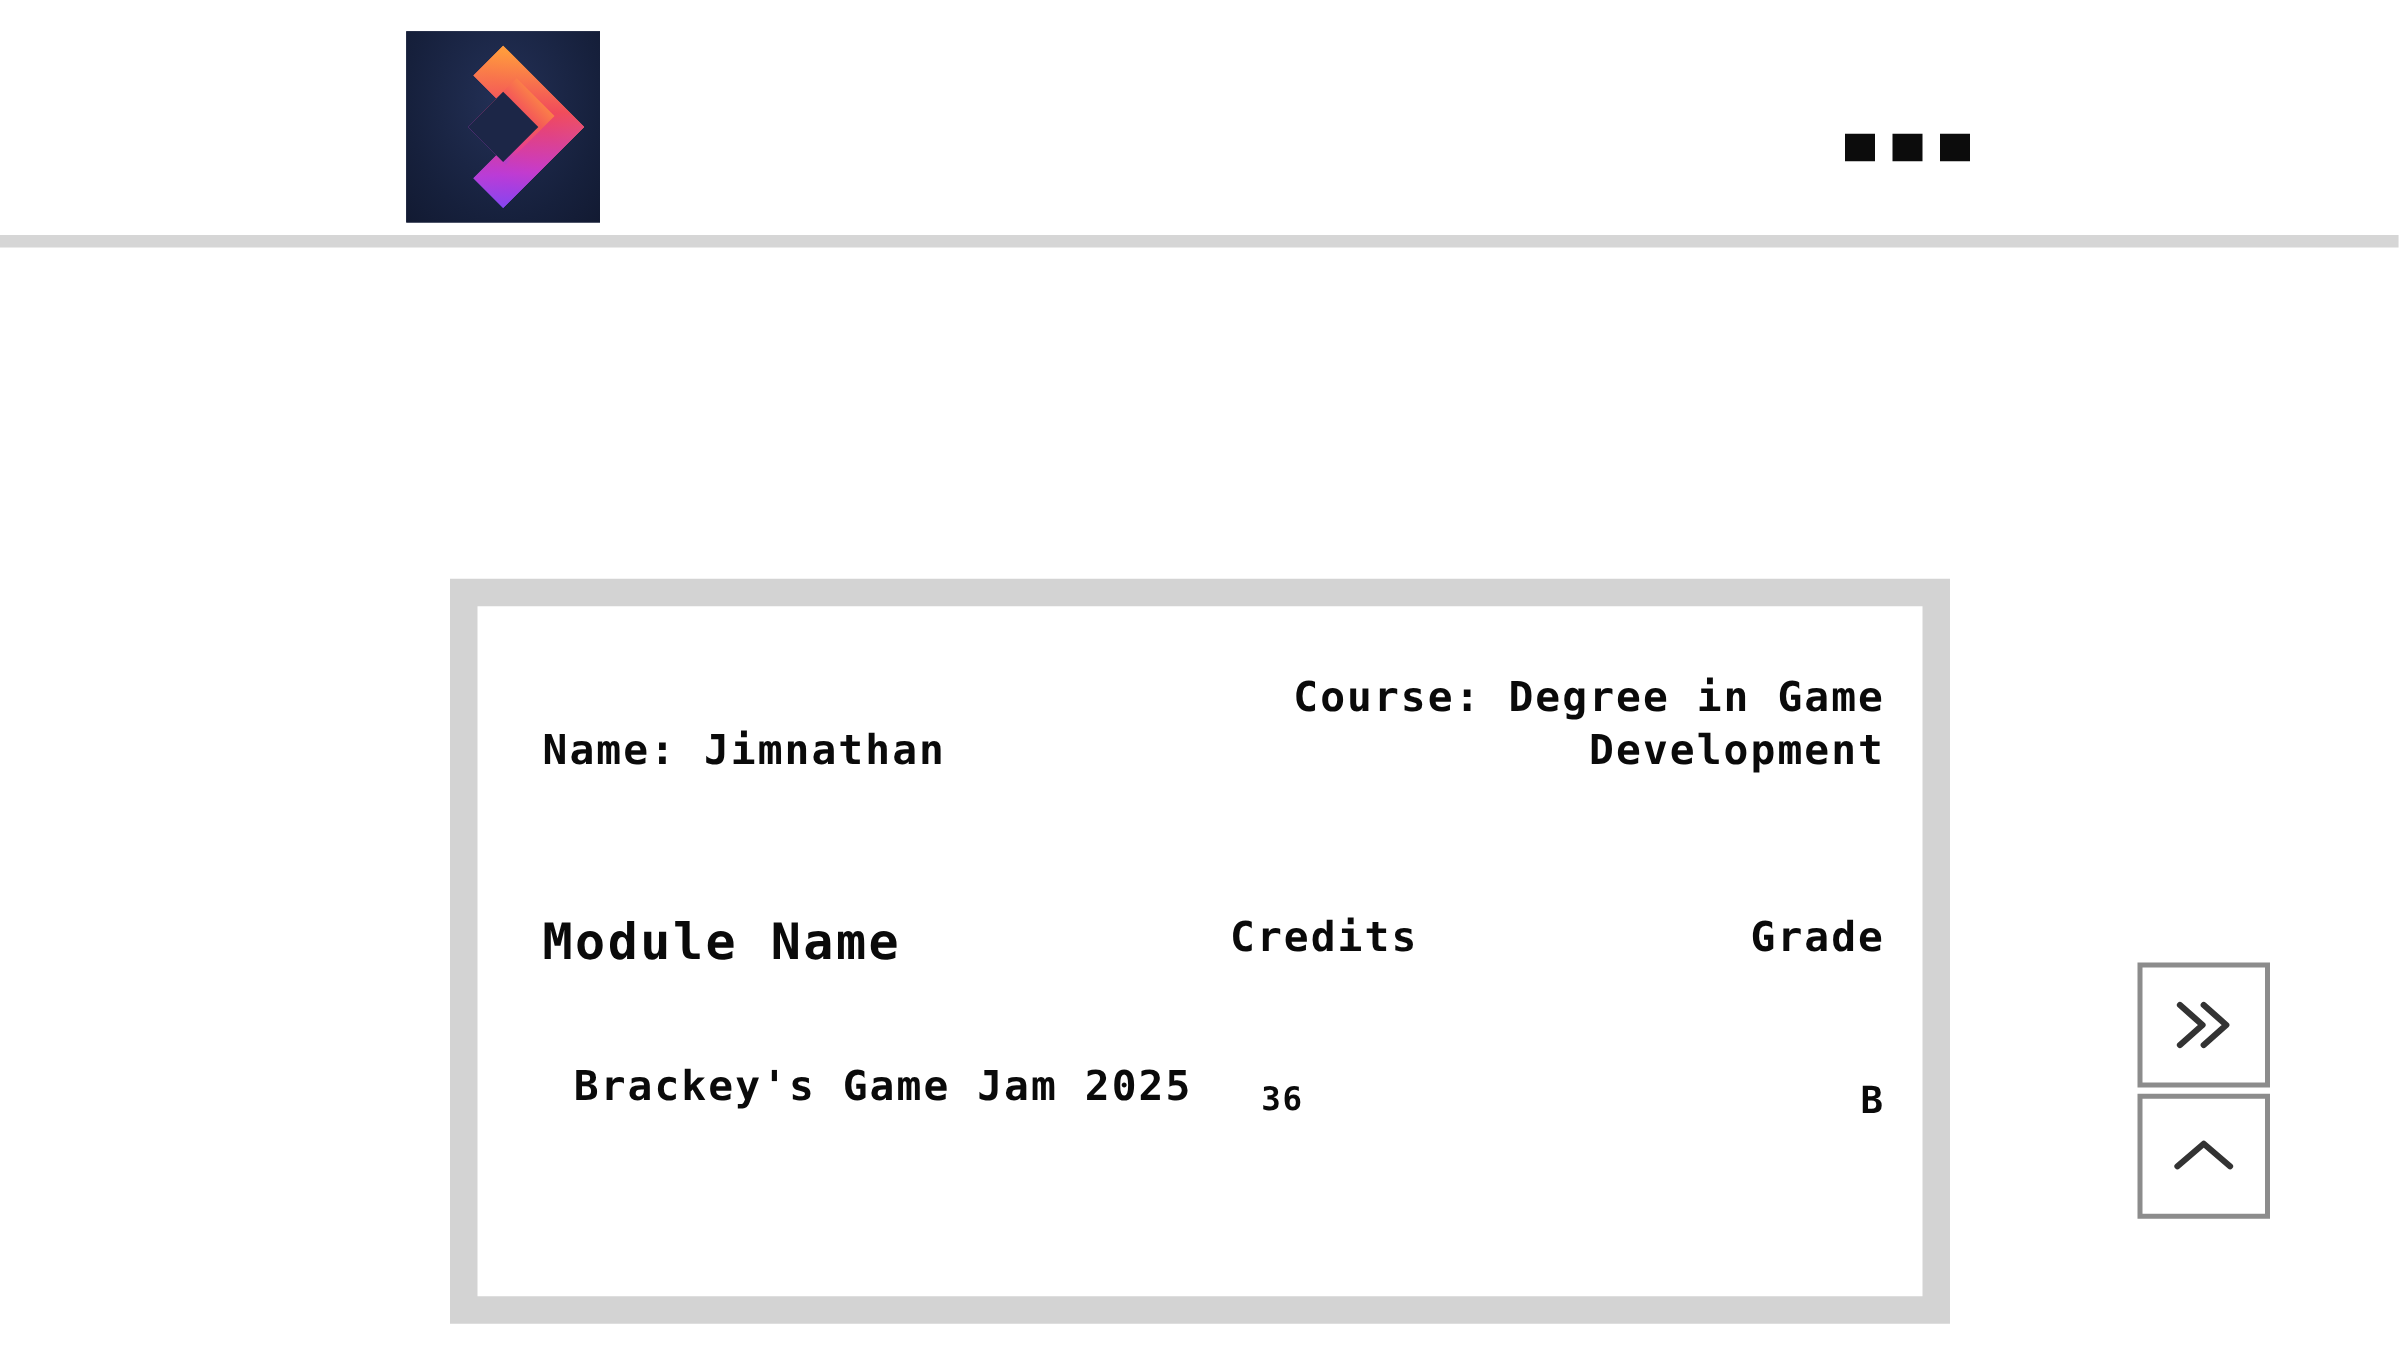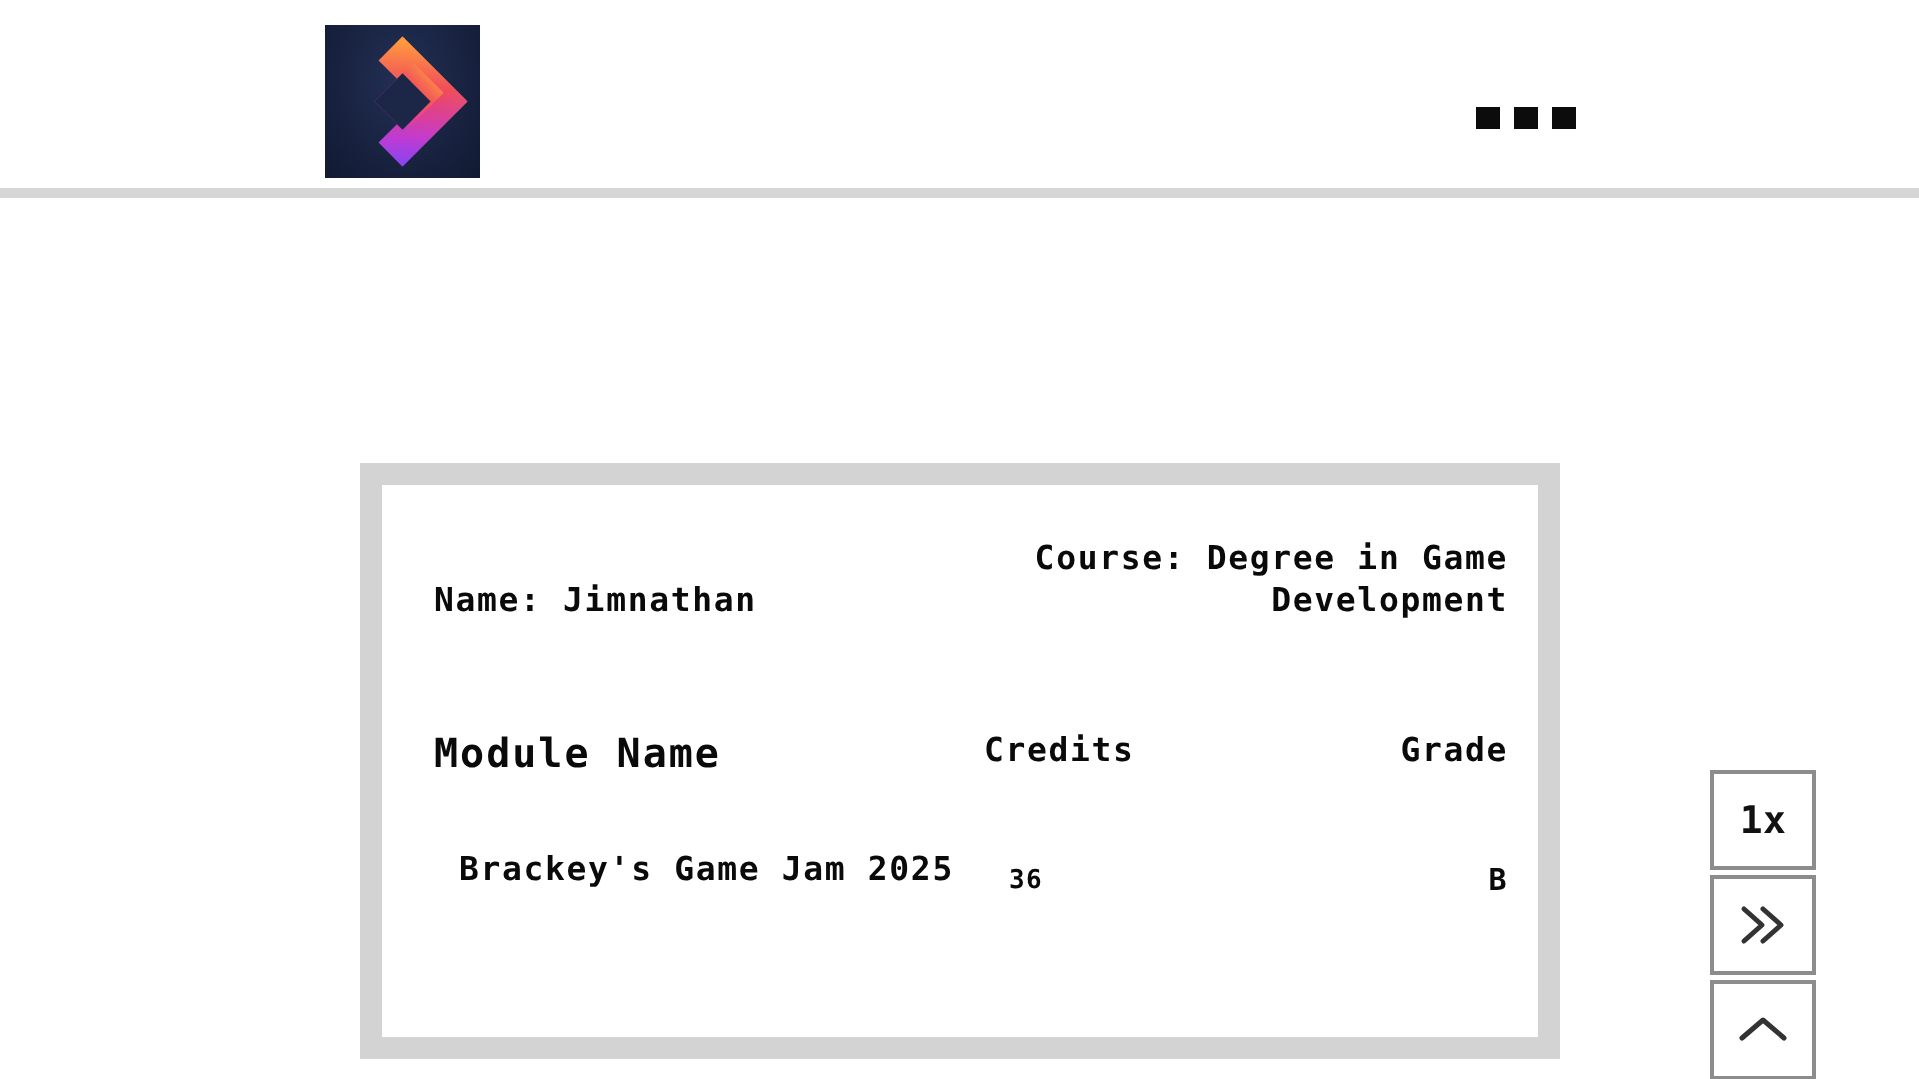--- a/index.html
+++ b/index.html
@@ -271,23 +271,20 @@
           <div class="col-credits pixel">36</div>
           <div class="col-grade pixel">B</div>
         </div>
 
       </div>
     </div>
   </div>
 
   <div id="playback-controls">
 
-    <div class="ctrl-btn">
-      <span class="speed-label pixel">1x</span>
-    </div>
 
     <div class="ctrl-btn">
       <span>
         <svg width="54" height="48" viewBox="0 0 54 48" aria-hidden="true">
           <polyline points="8,8 26,24 8,40" fill="none" stroke="#333333" stroke-width="5" stroke-linecap="round" stroke-linejoin="round"></polyline>
           <polyline points="27,8 45,24 27,40" fill="none" stroke="#333333" stroke-width="5" stroke-linecap="round" stroke-linejoin="round"></polyline>
         </svg>
       </span>
     </div>
 

